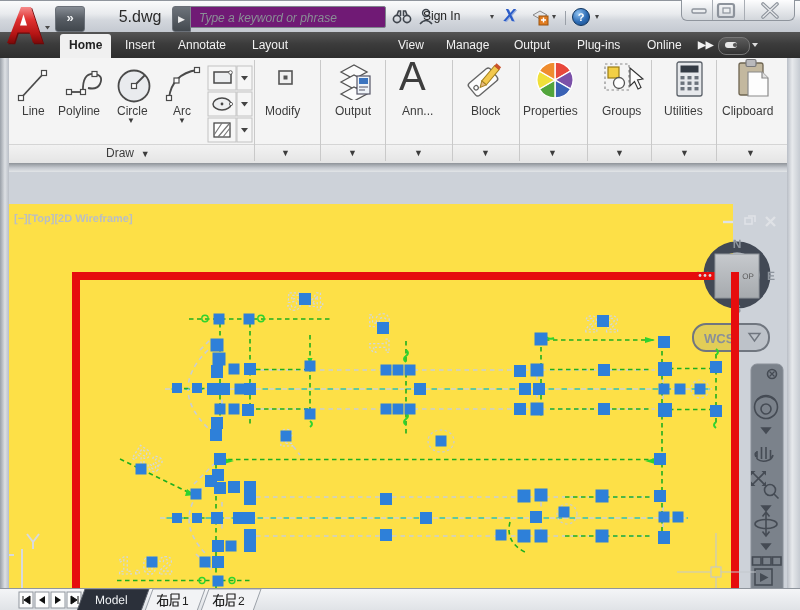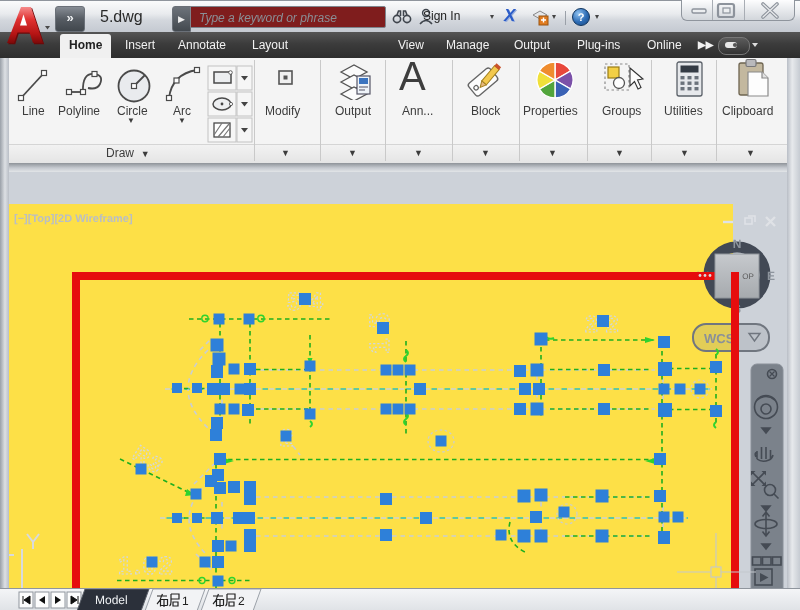--- a/index.html
+++ b/index.html
@@ -47,24 +47,24 @@
       <stop offset="0.75" stop-color="#b51414"></stop>
         <stop offset="1" stop-color="#7d0a0a"></stop>
     </linearGradient>
   </defs>
   <path d="M3 39 L17 3 L27 3 L39 39 L29 39 L25.5 28.5 L13.5 28.5 L10 39 Z" fill="#6b0909" transform="translate(1.2,1.2)"></path>
   <path d="M3 39 L17 3 L27 3 L39 39 L29 39 L25.5 28.5 L13.5 28.5 L10 39 Z" fill="url(#alogo)"></path>
   <path d="M16 21.5 L23 21.5 L19.5 10.5 Z" fill="#fff"></path>
   <path d="M41 22 l5 0 l-2.5 3.5 z" fill="#4a4a4a"></path>
 </svg>
 <div class="abs" style="left:55px;top:6px;width:28px;height:24px;border-radius:3px;border:1px solid #6a7078;background:linear-gradient(#878d95,#565c63 50%,#41474d);color:#eef0f2;font-size:13px;font-weight:bold;text-align:center;line-height:22px">»</div>
-<div class="abs" style="left:100px;top:6px;width:80px;height:22px;font-size:16px;color:#2a2a2a;text-align:left;line-height:22px">5.dwg</div>
+<div class="abs" style="left:100px;top:6px;width:80px;height:22px;font-size:16px;color:#2a2a2a;text-align:center;line-height:22px">5.dwg</div>
 
 <div class="abs" style="left:172px;top:6px;width:17px;height:24px;border:1px solid #6a7078;border-radius:3px 0 0 3px;background:linear-gradient(#6d737b,#43494f);color:#eee;font-size:9px;text-align:center;line-height:24px">▶</div>
-<div class="abs" style="left:190px;top:6px;width:196px;height:22px;background:#7f1d1d;border:1px solid #7e848c;border-radius:0 2px 2px 0;font-style:italic;color:#8a8f96;font-size:12px;line-height:22px;padding-left:8px;box-sizing:border-box">Type a keyword or phrase</div>
+<div class="abs" style="left:190px;top:6px;width:196px;height:22px;background:#701a75;border:1px solid #7e848c;border-radius:0 2px 2px 0;font-style:italic;color:#8a8f96;font-size:12px;line-height:22px;padding-left:8px;box-sizing:border-box">Type a keyword or phrase</div>
 
 <svg class="abs" style="left:392px;top:8px" width="22" height="18" viewBox="0 0 22 18">
   <g fill="none" stroke="#3f454d" stroke-width="1.6">
     <circle cx="5" cy="11" r="3.6"></circle>
       <circle cx="15" cy="11" r="3.6"></circle>
     <path d="M5 7 L6.5 3 h2 v5 M15 7 L13.5 3 h-2 v5"></path>
   </g>
 </svg>
 
 <svg class="abs" style="left:418px;top:8px" width="16" height="17" viewBox="0 0 16 17">

